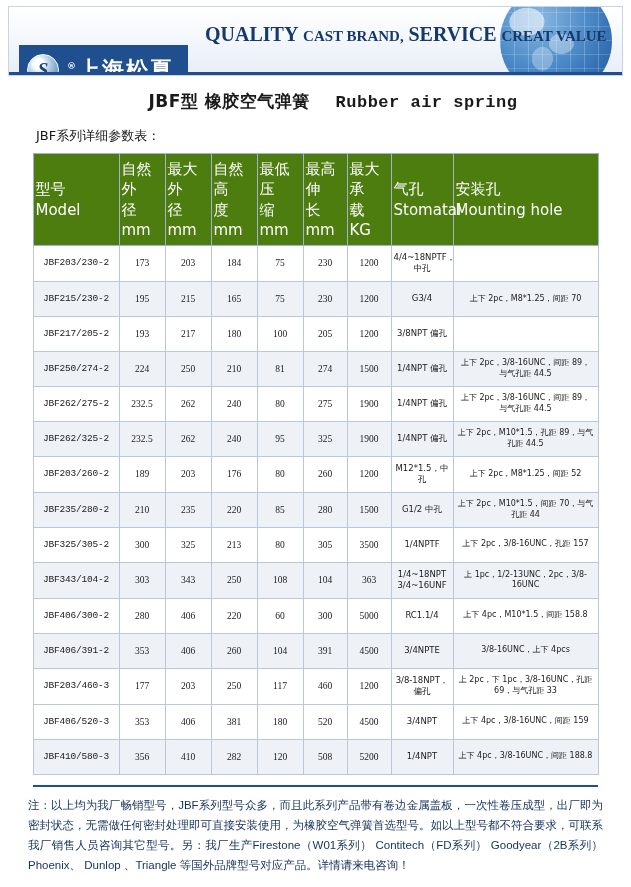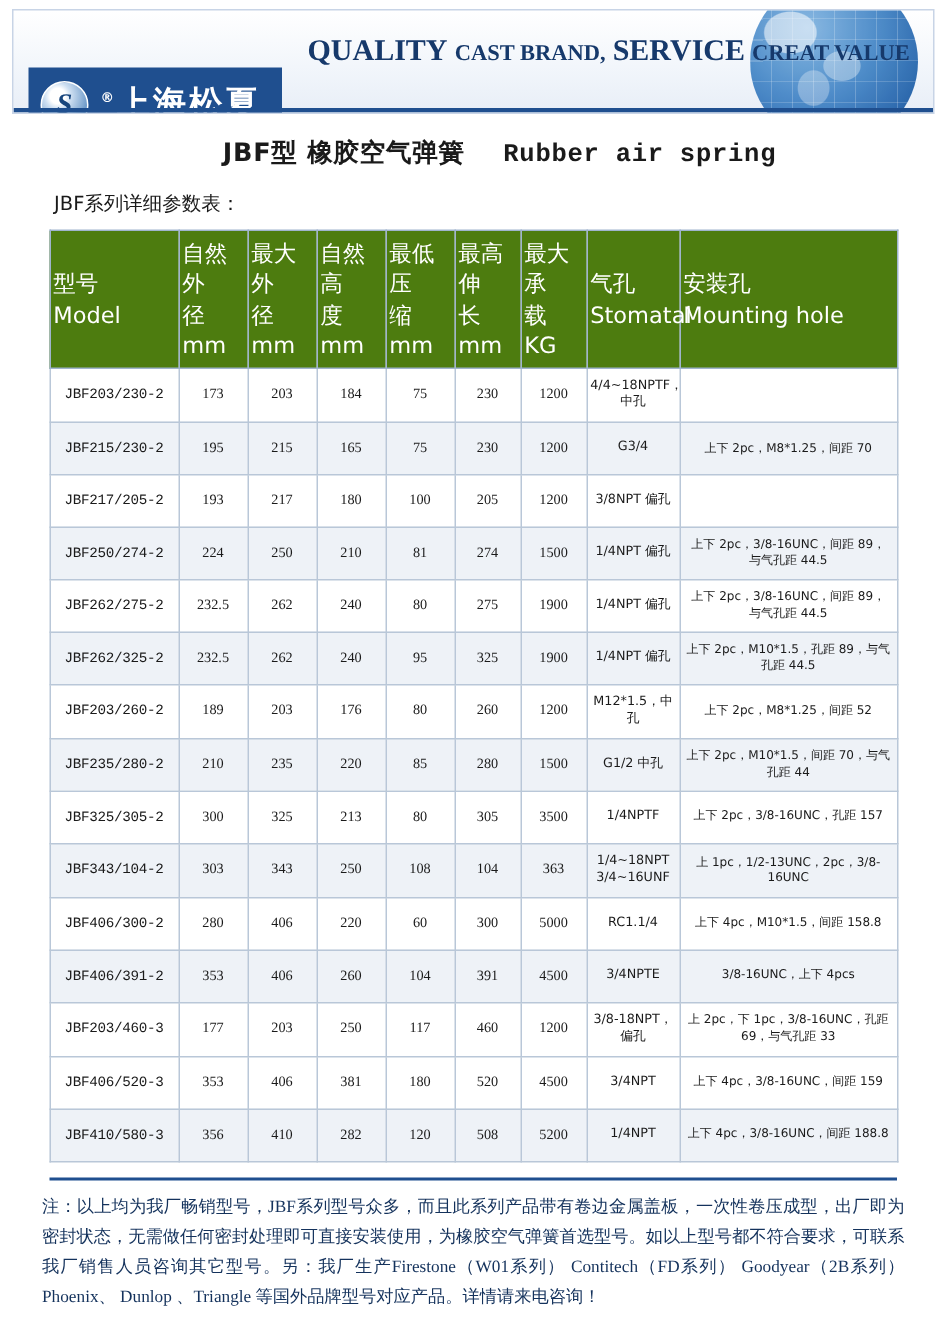--- a/index.html
+++ b/index.html
@@ -138,21 +138,21 @@
   }
   tr.alt td{background:#eef2f7;}
   tr.white td{background:#ffffff;}
 
   
   .foot-rule{
     width:565px;height:2px;background:#1f4f8f;margin:10px auto 0 auto;
   }
   .foot{
     width:575px;margin:8px auto 0 auto;
-    font-family:Liberation Serif, serif;
+    font-family:Liberation Sans, sans-serif;
     font-size:11.5px;
     line-height:1.75;
     color:#14325c;
     text-align:justify;
   }
 </style>
 </head>
 <body>
 
 <div class="page">

